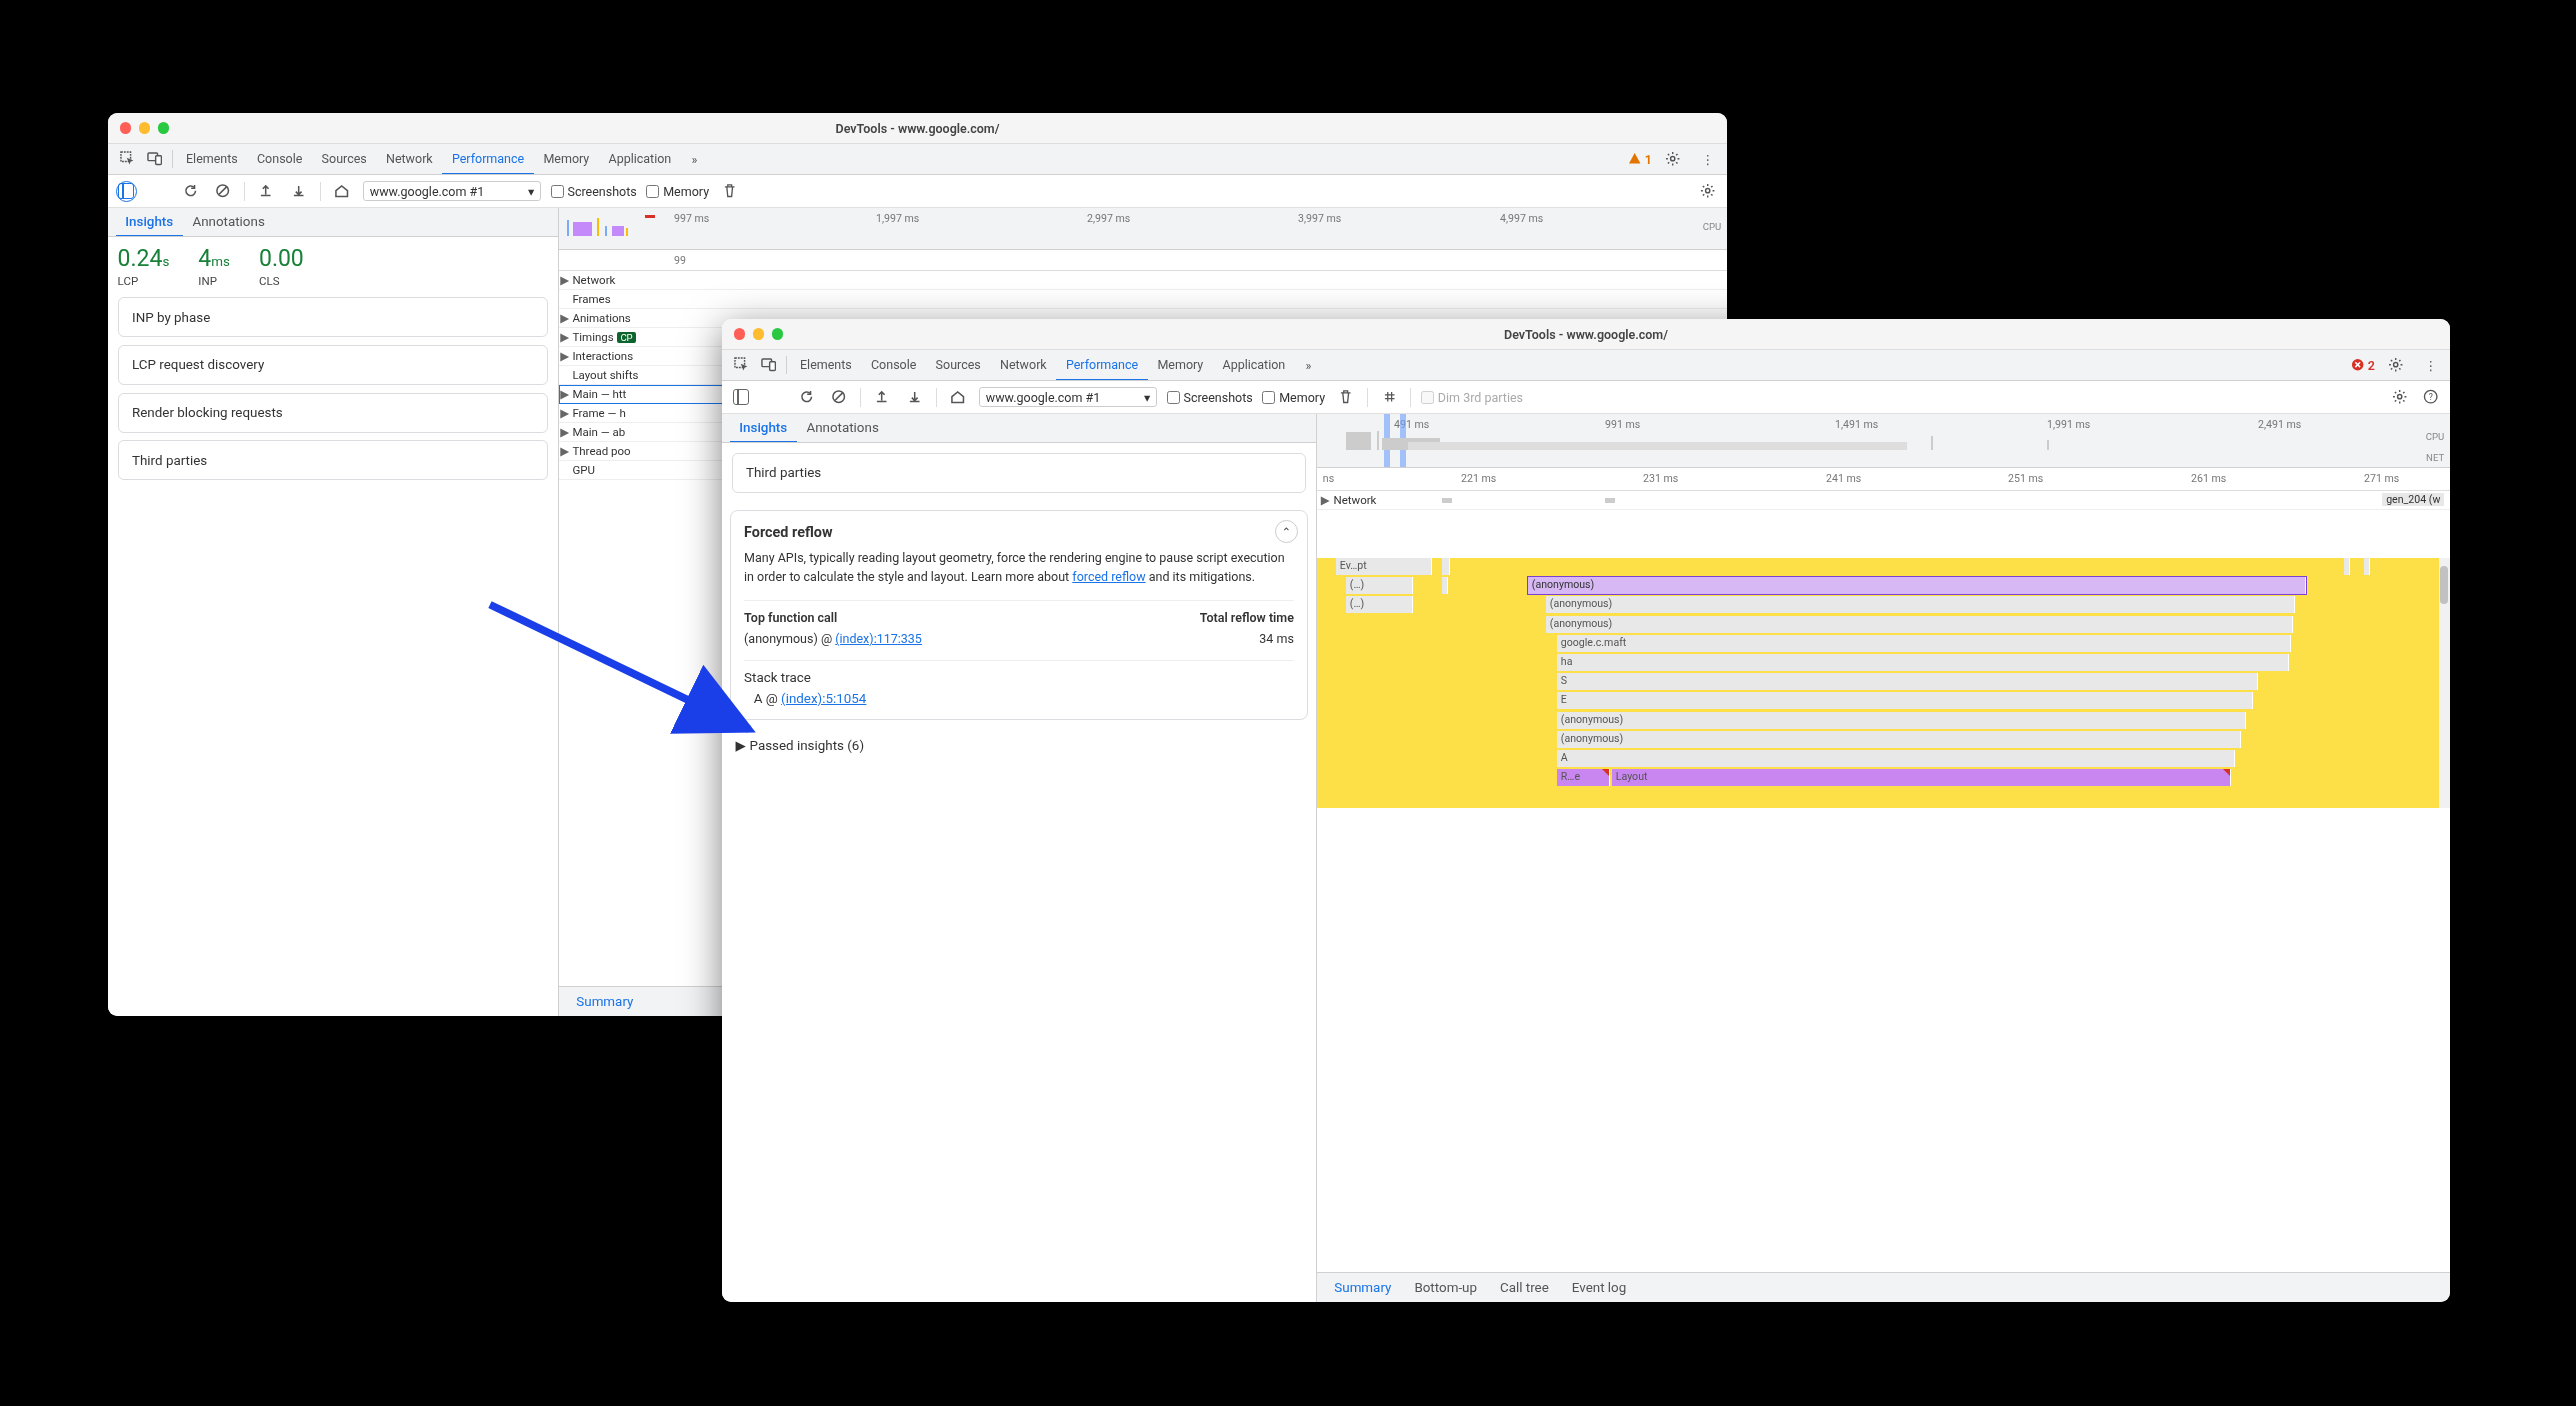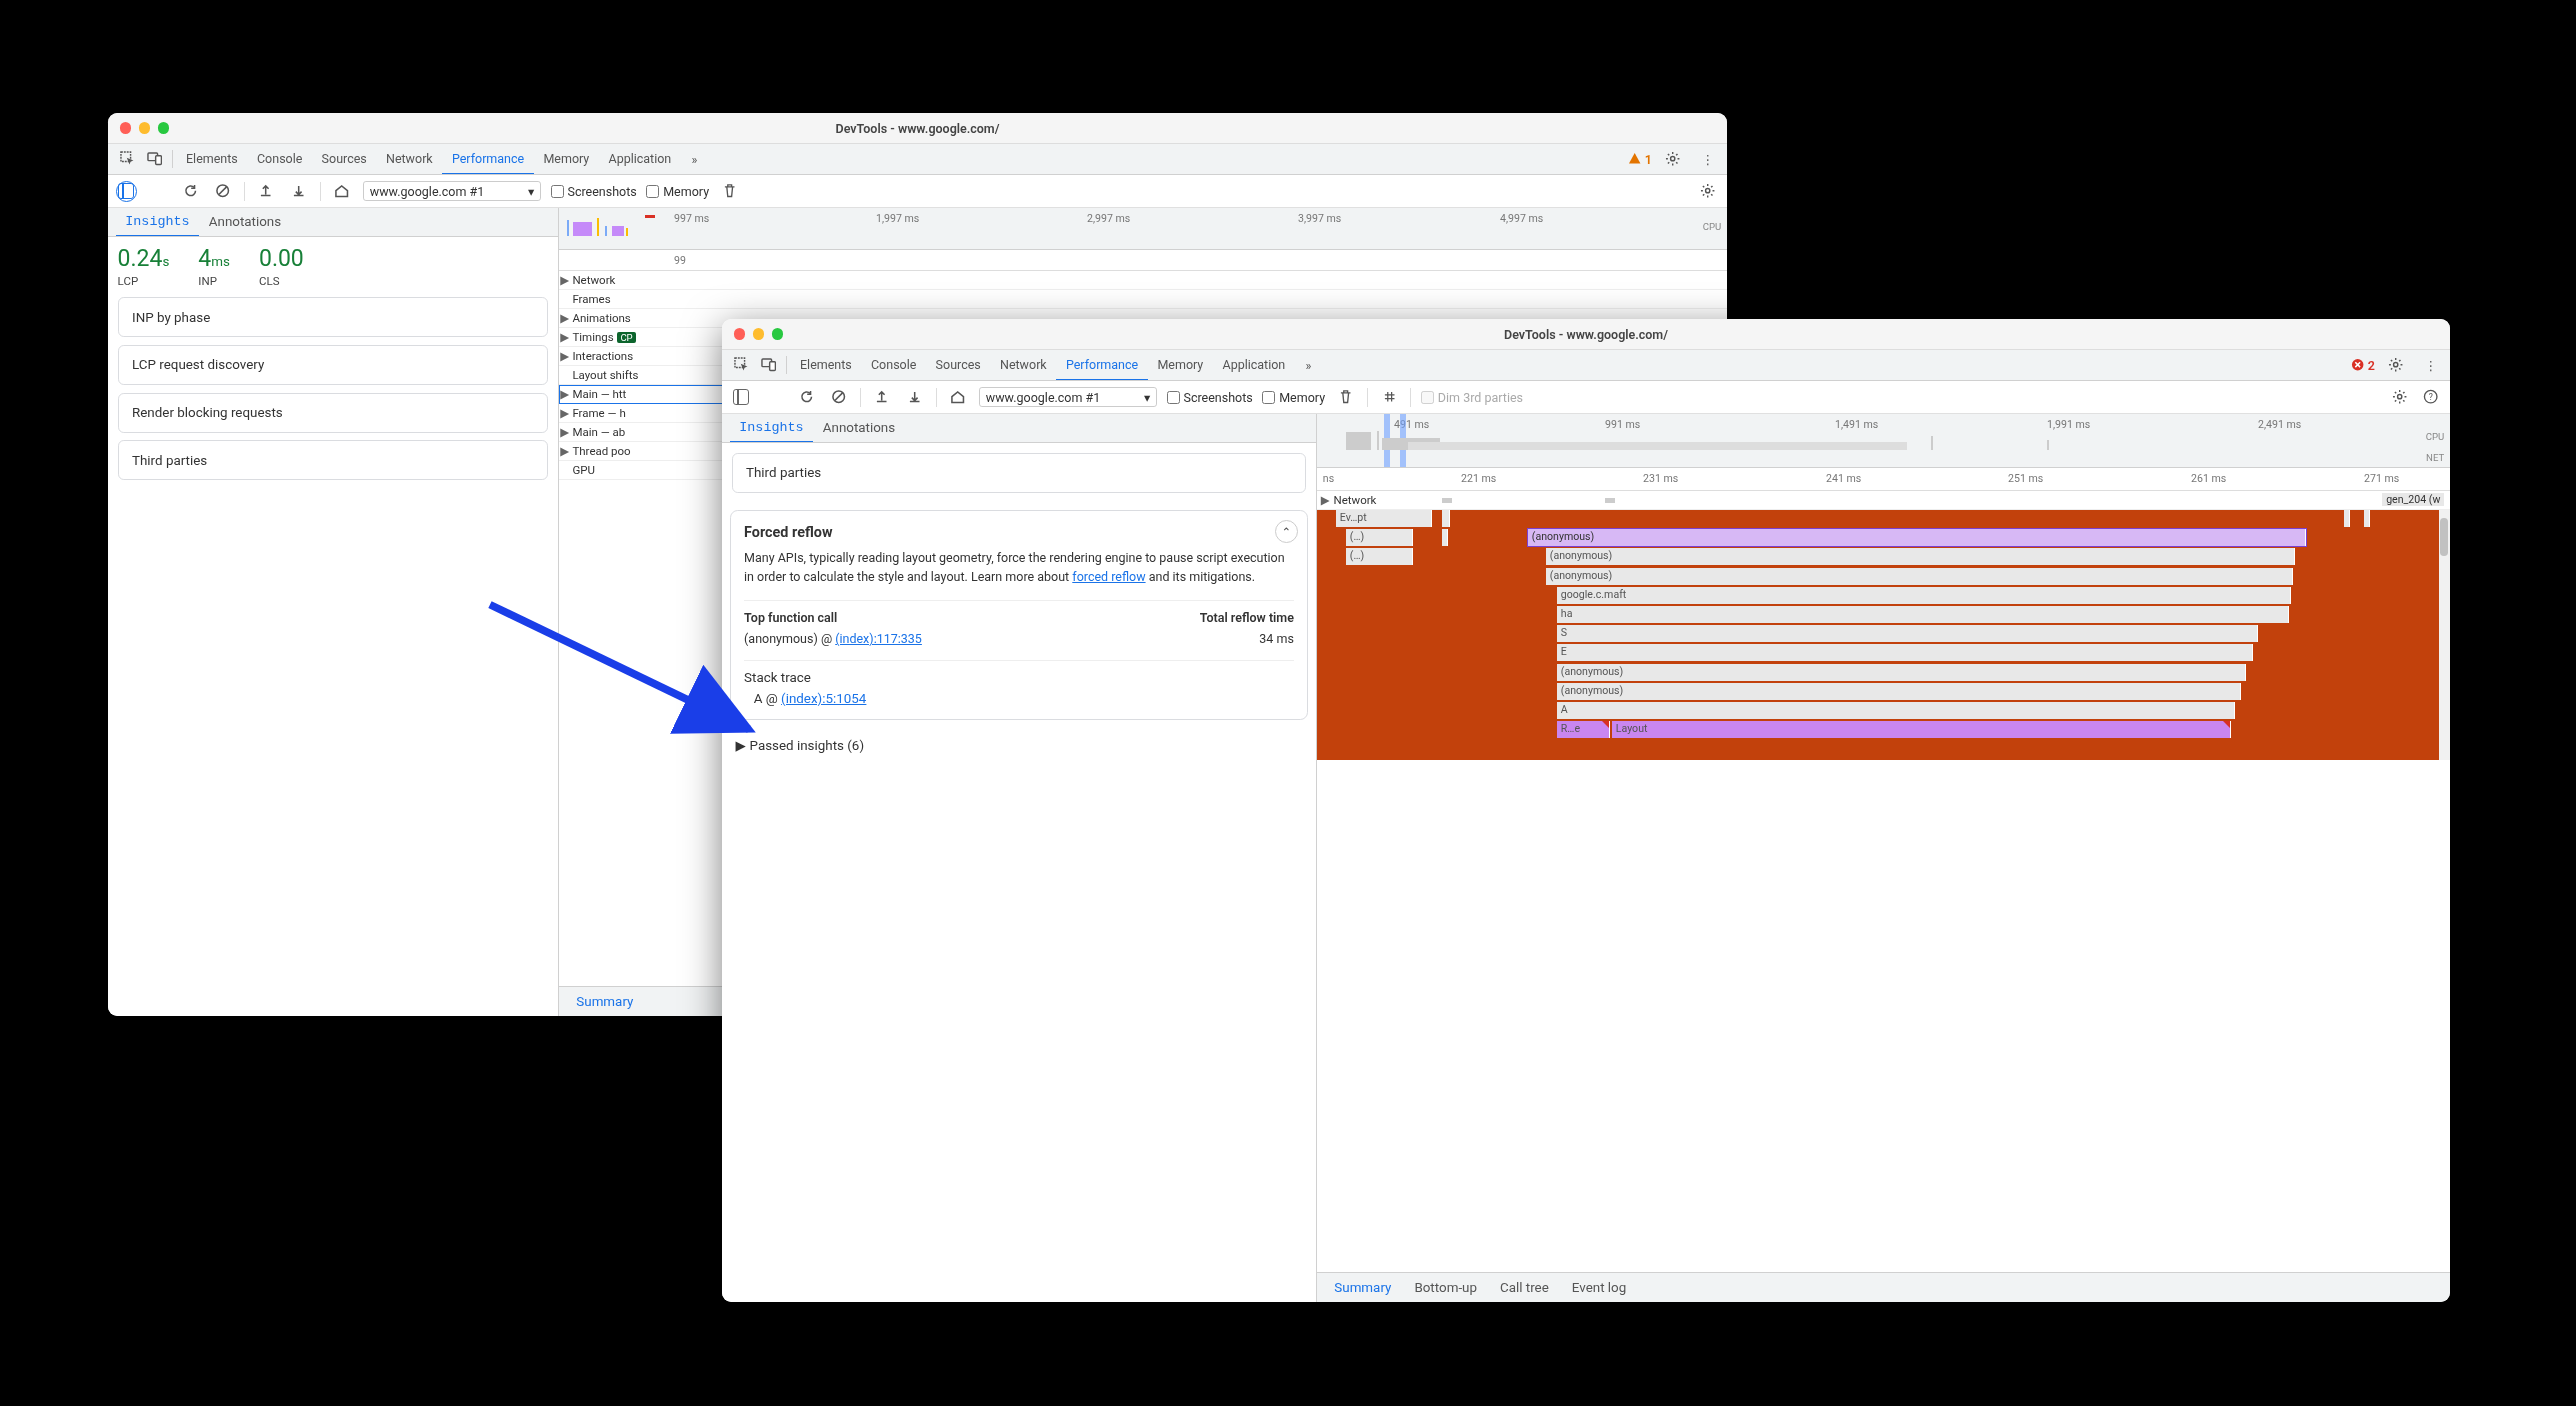--- a/index.html
+++ b/index.html
@@ -89,21 +89,21 @@
   padding: 0 7.7px;
 }
 .insights-tabs .itab {
   padding: 0 9.6px;
   display:flex;
   align-items:center;
   cursor:pointer;
   color:#555;
   border-bottom:1.9px solid transparent;
 }
-.insights-tabs .itab.active { color:#1a73e8; border-bottom-color:#1a73e8; font-weight:500;font-family:Liberation Mono, monospace; }
+.insights-tabs .itab.active { color:#1a73e8; border-bottom-color:#1a73e8; font-weight:500; }
 .vitals-row {
   padding: 7.7px 9.6px 3.8px;
   display:flex;
   gap: 29px;
   background:#fff;
 }
 .vital { text-align:left; }
 .vital .val { font-size: 23px; font-weight:400; color:#188038; }
 .vital .val .unit { font-size:13.4px; }
 .vital .lbl { font-size:11.5px; color:#444; margin-top:1.9px; }
@@ -162,21 +162,21 @@
 .insight-detail p { font-size:12.5px; line-height:1.5; color:#333; }
 .insight-detail a { color:#1a73e8; text-decoration:underline; cursor:pointer; }
 .insight-table { margin-top:13.4px; padding-top:9.6px; border-top:1px solid #eee; font-size:12.5px; }
 .insight-table .row { display:flex; justify-content:space-between; }
 .insight-table .hdr { font-weight:600; margin-bottom:5.8px; }
 .stack { margin-top:13.4px; padding-top:9.6px; border-top:1px solid #eee; }
 .stack .hdr { font-weight:400; margin-bottom:5.8px; }
 .passed-row { padding:9.6px 13.4px; font-size:13.4px; cursor:pointer; display:flex; align-items:center; gap:3.8px; }
 
 
-.flame-area { position:relative; background:#c2410c; height:250px; margin-left:0; }
+.flame-area { position:relative; background:#fde047; height:250px; margin-left:0;margin-top:48px; }
 .flame-row { position:absolute; height:17.3px; font-size:10.6px; color:#555; overflow:hidden; white-space:nowrap; border-right:1px solid #fff; }
 .flame-row.gray { background:#e8e8e8; }
 .flame-row.purple { background:#d7b8f5; color:#333; }
 .flame-row.purple-bold { background:#c986f0; }
 .flame-row .txt { padding:1px 3.8px; display:block; }
 .flame-row .tri-red { position:absolute; width:0; height:0; border-style:solid; }
 .ruler2 { height:23px; border-bottom:1px solid #ddd; position:relative; font-size:10.6px; color:#777; background:#fff; }
 .ruler2 .tick { position:absolute; top:3.8px; }
 .net-row { height:19px; border-bottom:1px solid #eee; display:flex; align-items:center; font-size:11.5px; padding-left:3.8px; position:relative; }
 

